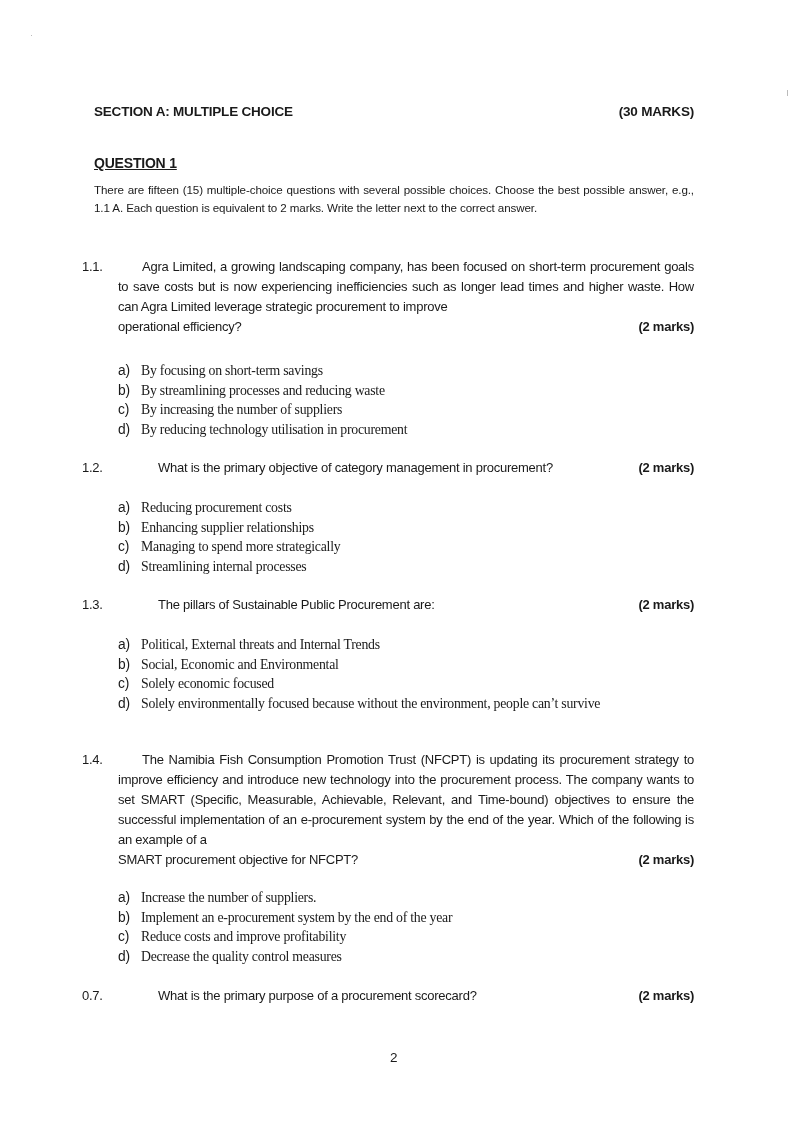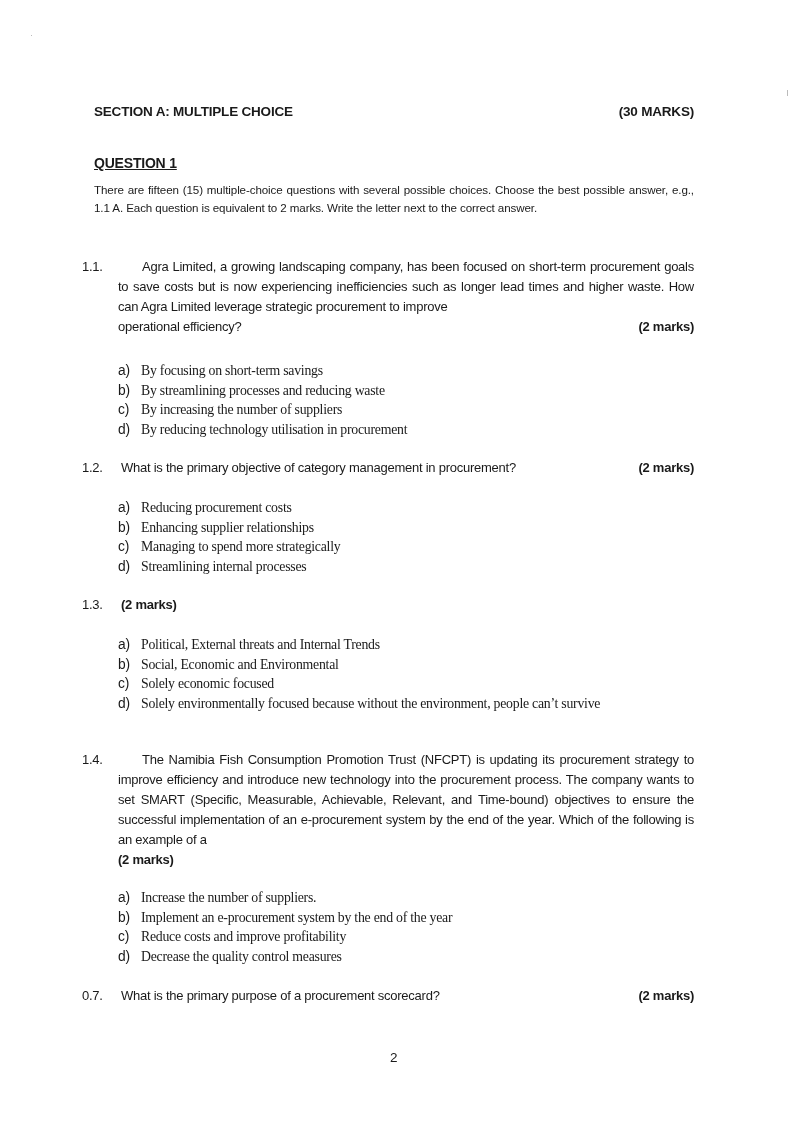--- a/index.html
+++ b/index.html
@@ -8,21 +8,21 @@
       font-family: "Liberation Sans", sans-serif; color: #1a1a1a;
     }
     .page { position: absolute; left: 0; top: 0; width: 794px; height: 961px; }
     .abs { position: absolute; }
     .sec-row { left: 94px; top: 104px; width: 600px; display: flex; justify-content: space-between; font-weight: bold; font-size: 13.5px; letter-spacing: -0.2px; }
     .q-title { left: 94px; top: 143px; font-weight: bold; font-size: 14px; text-decoration: underline; letter-spacing: -0.2px; margin-top: 12px; }
     .instr { left: 94px; top: 181px; width: 600px; font-weight: normal; font-size: 11.6px; line-height: 17.5px; text-align: justify; letter-spacing: -0.1px; }
     .q { position: absolute; left: 82px; width: 612px; font-size: 13px; line-height: 20px; letter-spacing: -0.25px; }
     .q .num { position: absolute; left: 0; top: 0; }
     .q .stem { margin-left: 36px; text-indent: 24px; text-align: justify; }
-    .q.single .stem { text-indent: 0; margin-left: 39px; display: flex; justify-content: space-between; text-align: left; }
+    .q.single .stem { text-indent: 0; margin-left: 76px; display: flex; justify-content: space-between; text-align: left; }
     .marks { font-weight: bold; }
     .marks-line { display: flex; justify-content: space-between; margin-left: 36px; gap: 24px; }
     .opts { position: absolute; left: 118px; width: 576px; font-size: 13.8px; line-height: 19.5px; letter-spacing: -0.25px; }
     .opt { display: flex; }
     .opt .lt { width: 23px; flex: none; }
     .opt .ot { flex: 1; text-align: justify; font-family: Liberation Serif, serif; }
     .pg { left: 390px; top: 1050px; font-size: 13.5px; }
     .speck { position: absolute; background: #bbb; width: 1px; height: 1px; }
   </style>
 </head>
@@ -91,20 +91,21 @@
       </div>
     <div class="opt">
         <span class="lt">d)</span>
         <span class="ot">Streamlining internal processes</span>
       </div>
   </div>
 
   <div class="q single" style="top:595px;">
     <span class="num">1.3.</span>
     <div class="stem">
+      <span>The pillars of Sustainable Public Procurement are:</span>
       <span class="marks">(2 marks)</span>
     </div>
   </div>
   <div class="opts" style="top:635px;">
     <div class="opt">
         <span class="lt">a)</span>
         <span class="ot">Political, External threats and Internal Trends</span>
       </div>
     <div class="opt">
         <span class="lt">b)</span>
@@ -117,20 +118,21 @@
     <div class="opt">
         <span class="lt">d)</span>
         <span class="ot">Solely environmentally focused because without the environment, people can’t survive</span>
       </div>
   </div>
 
   <div class="q" style="top:750px;">
     <span class="num">1.4.</span>
     <div class="stem">The Namibia Fish Consumption Promotion Trust (NFCPT) is updating its procurement strategy to improve efficiency and introduce new technology into the procurement process. The company wants to set SMART (Specific, Measurable, Achievable, Relevant, and Time-bound) objectives to ensure the successful implementation of an e-procurement system by the end of the year. Which of the following is an example of a</div>
     <div class="marks-line">
+      <span>SMART procurement objective for NFCPT?</span>
       <span class="marks">(2 marks)</span>
     </div>
   </div>
   <div class="opts" style="top:888px;">
     <div class="opt">
         <span class="lt">a)</span>
         <span class="ot">Increase the number of suppliers.</span>
       </div>
     <div class="opt">
         <span class="lt">b)</span>

